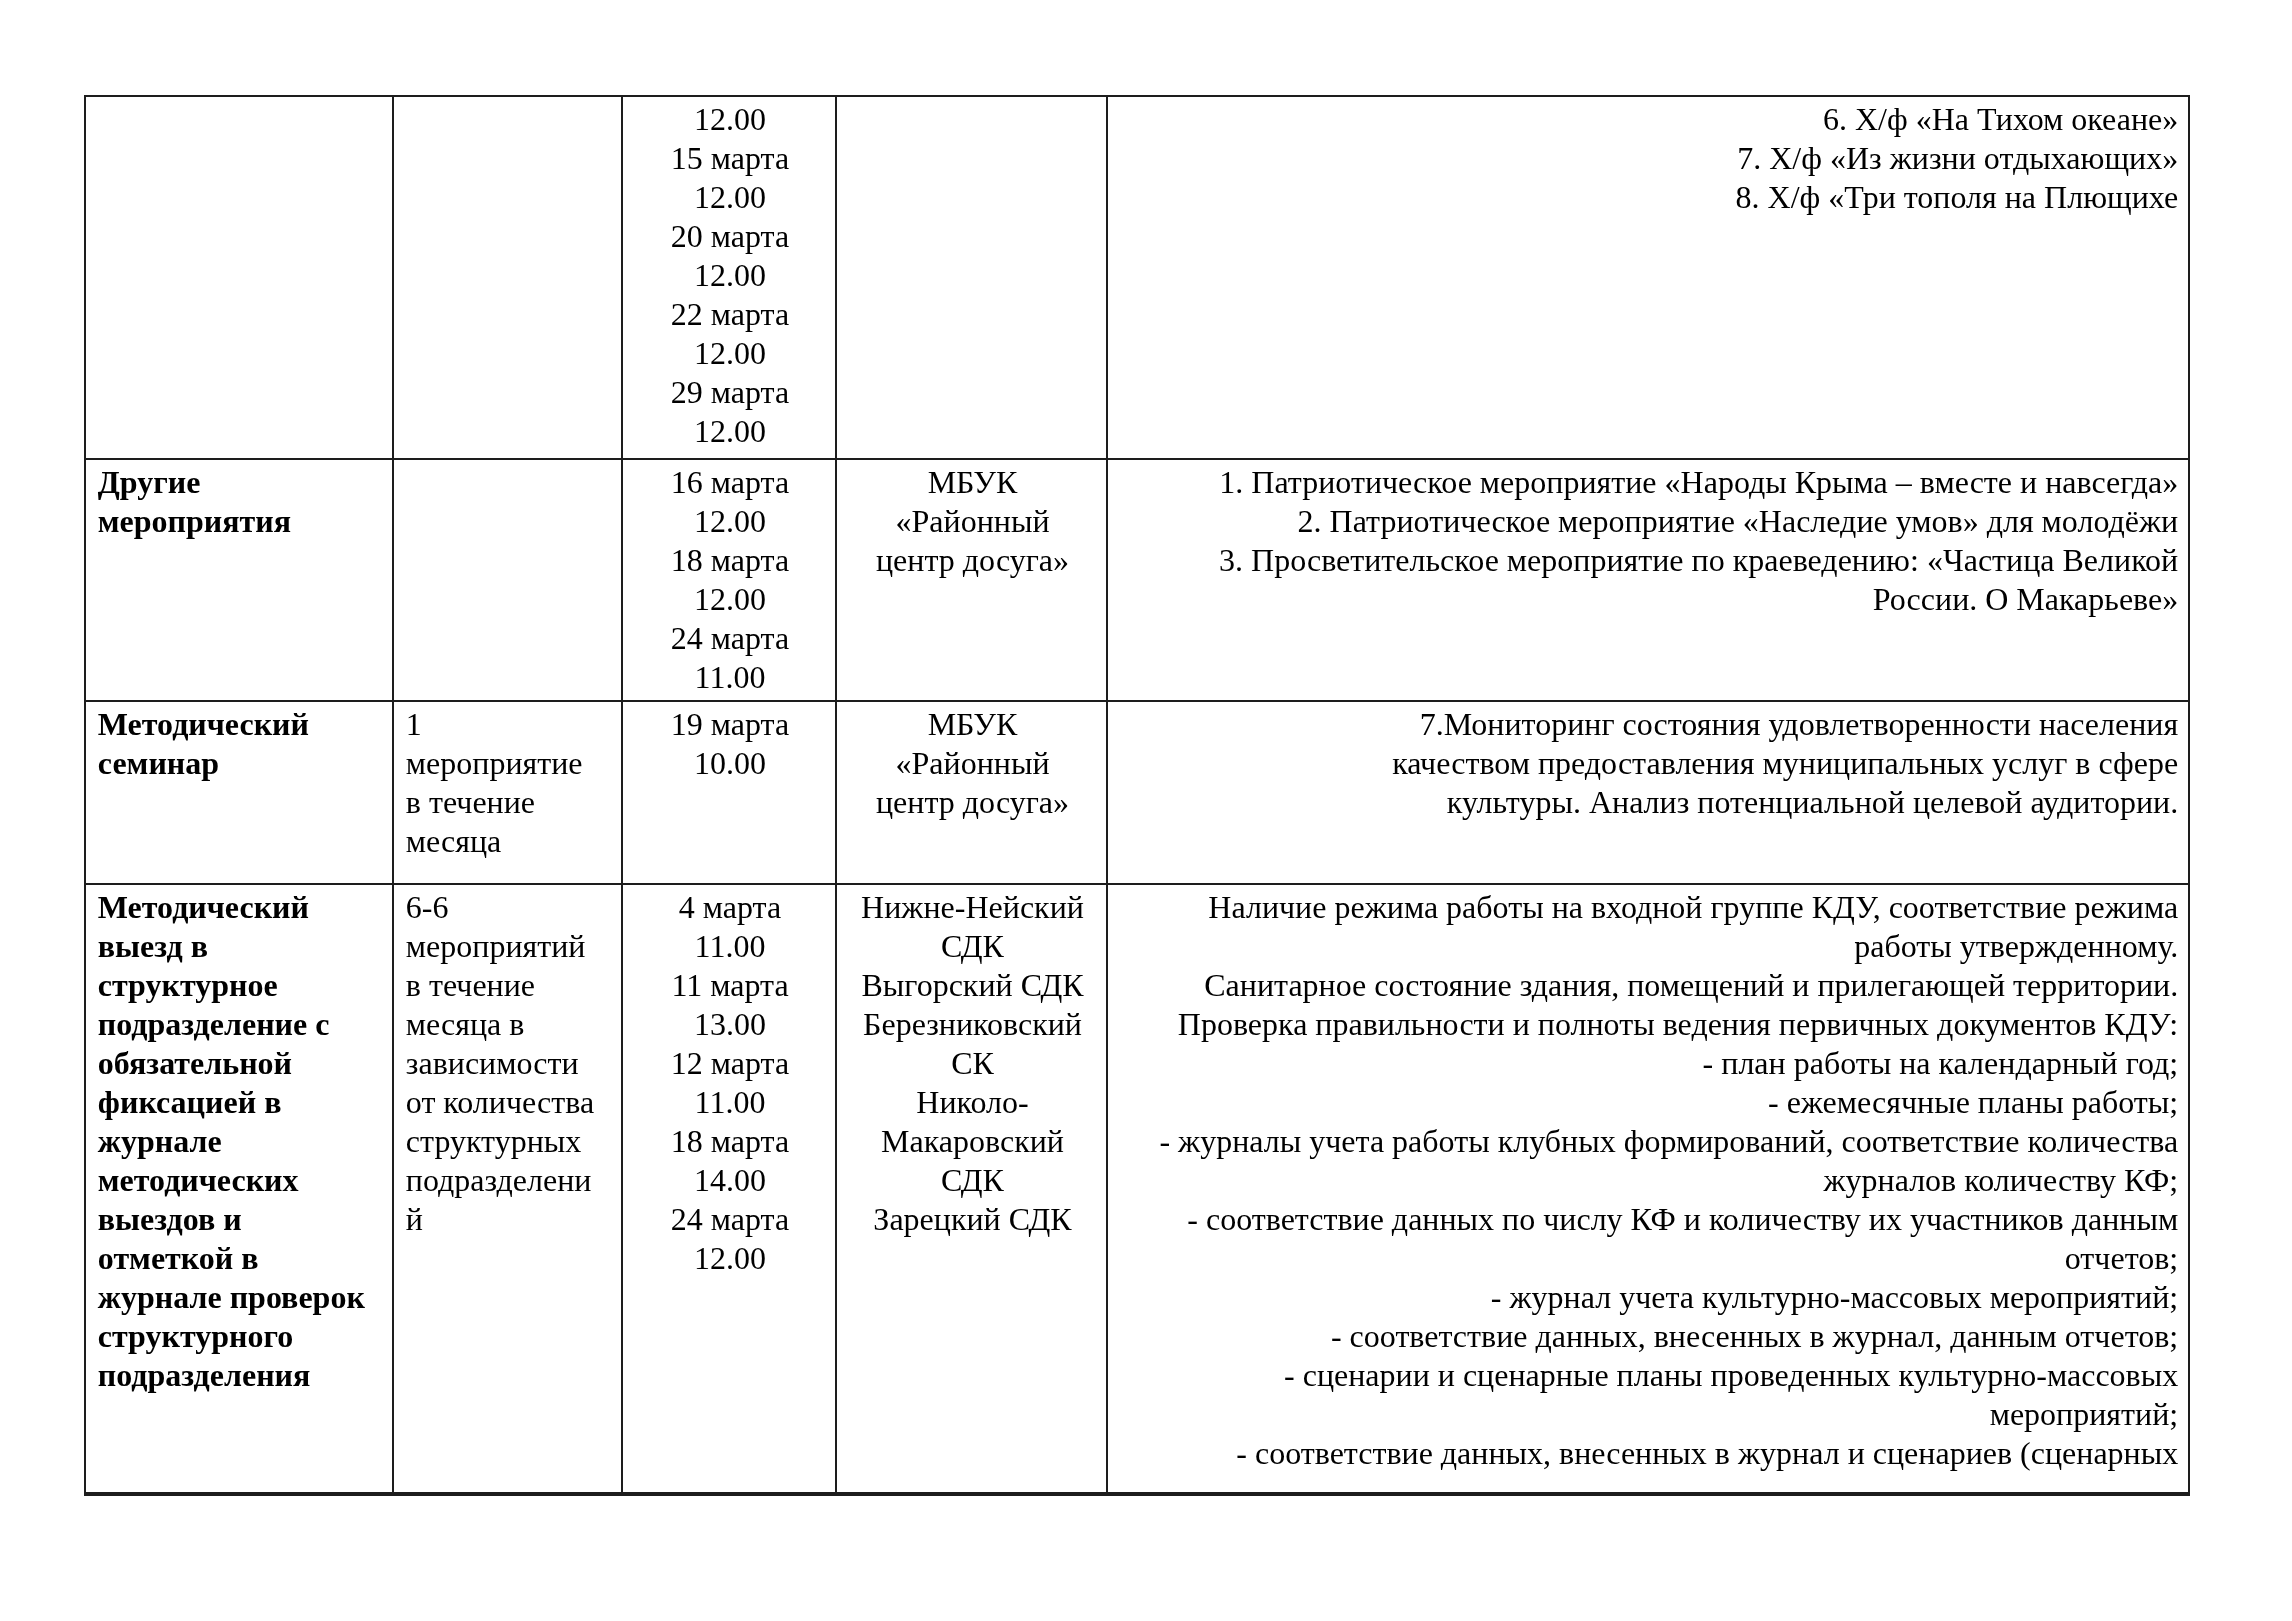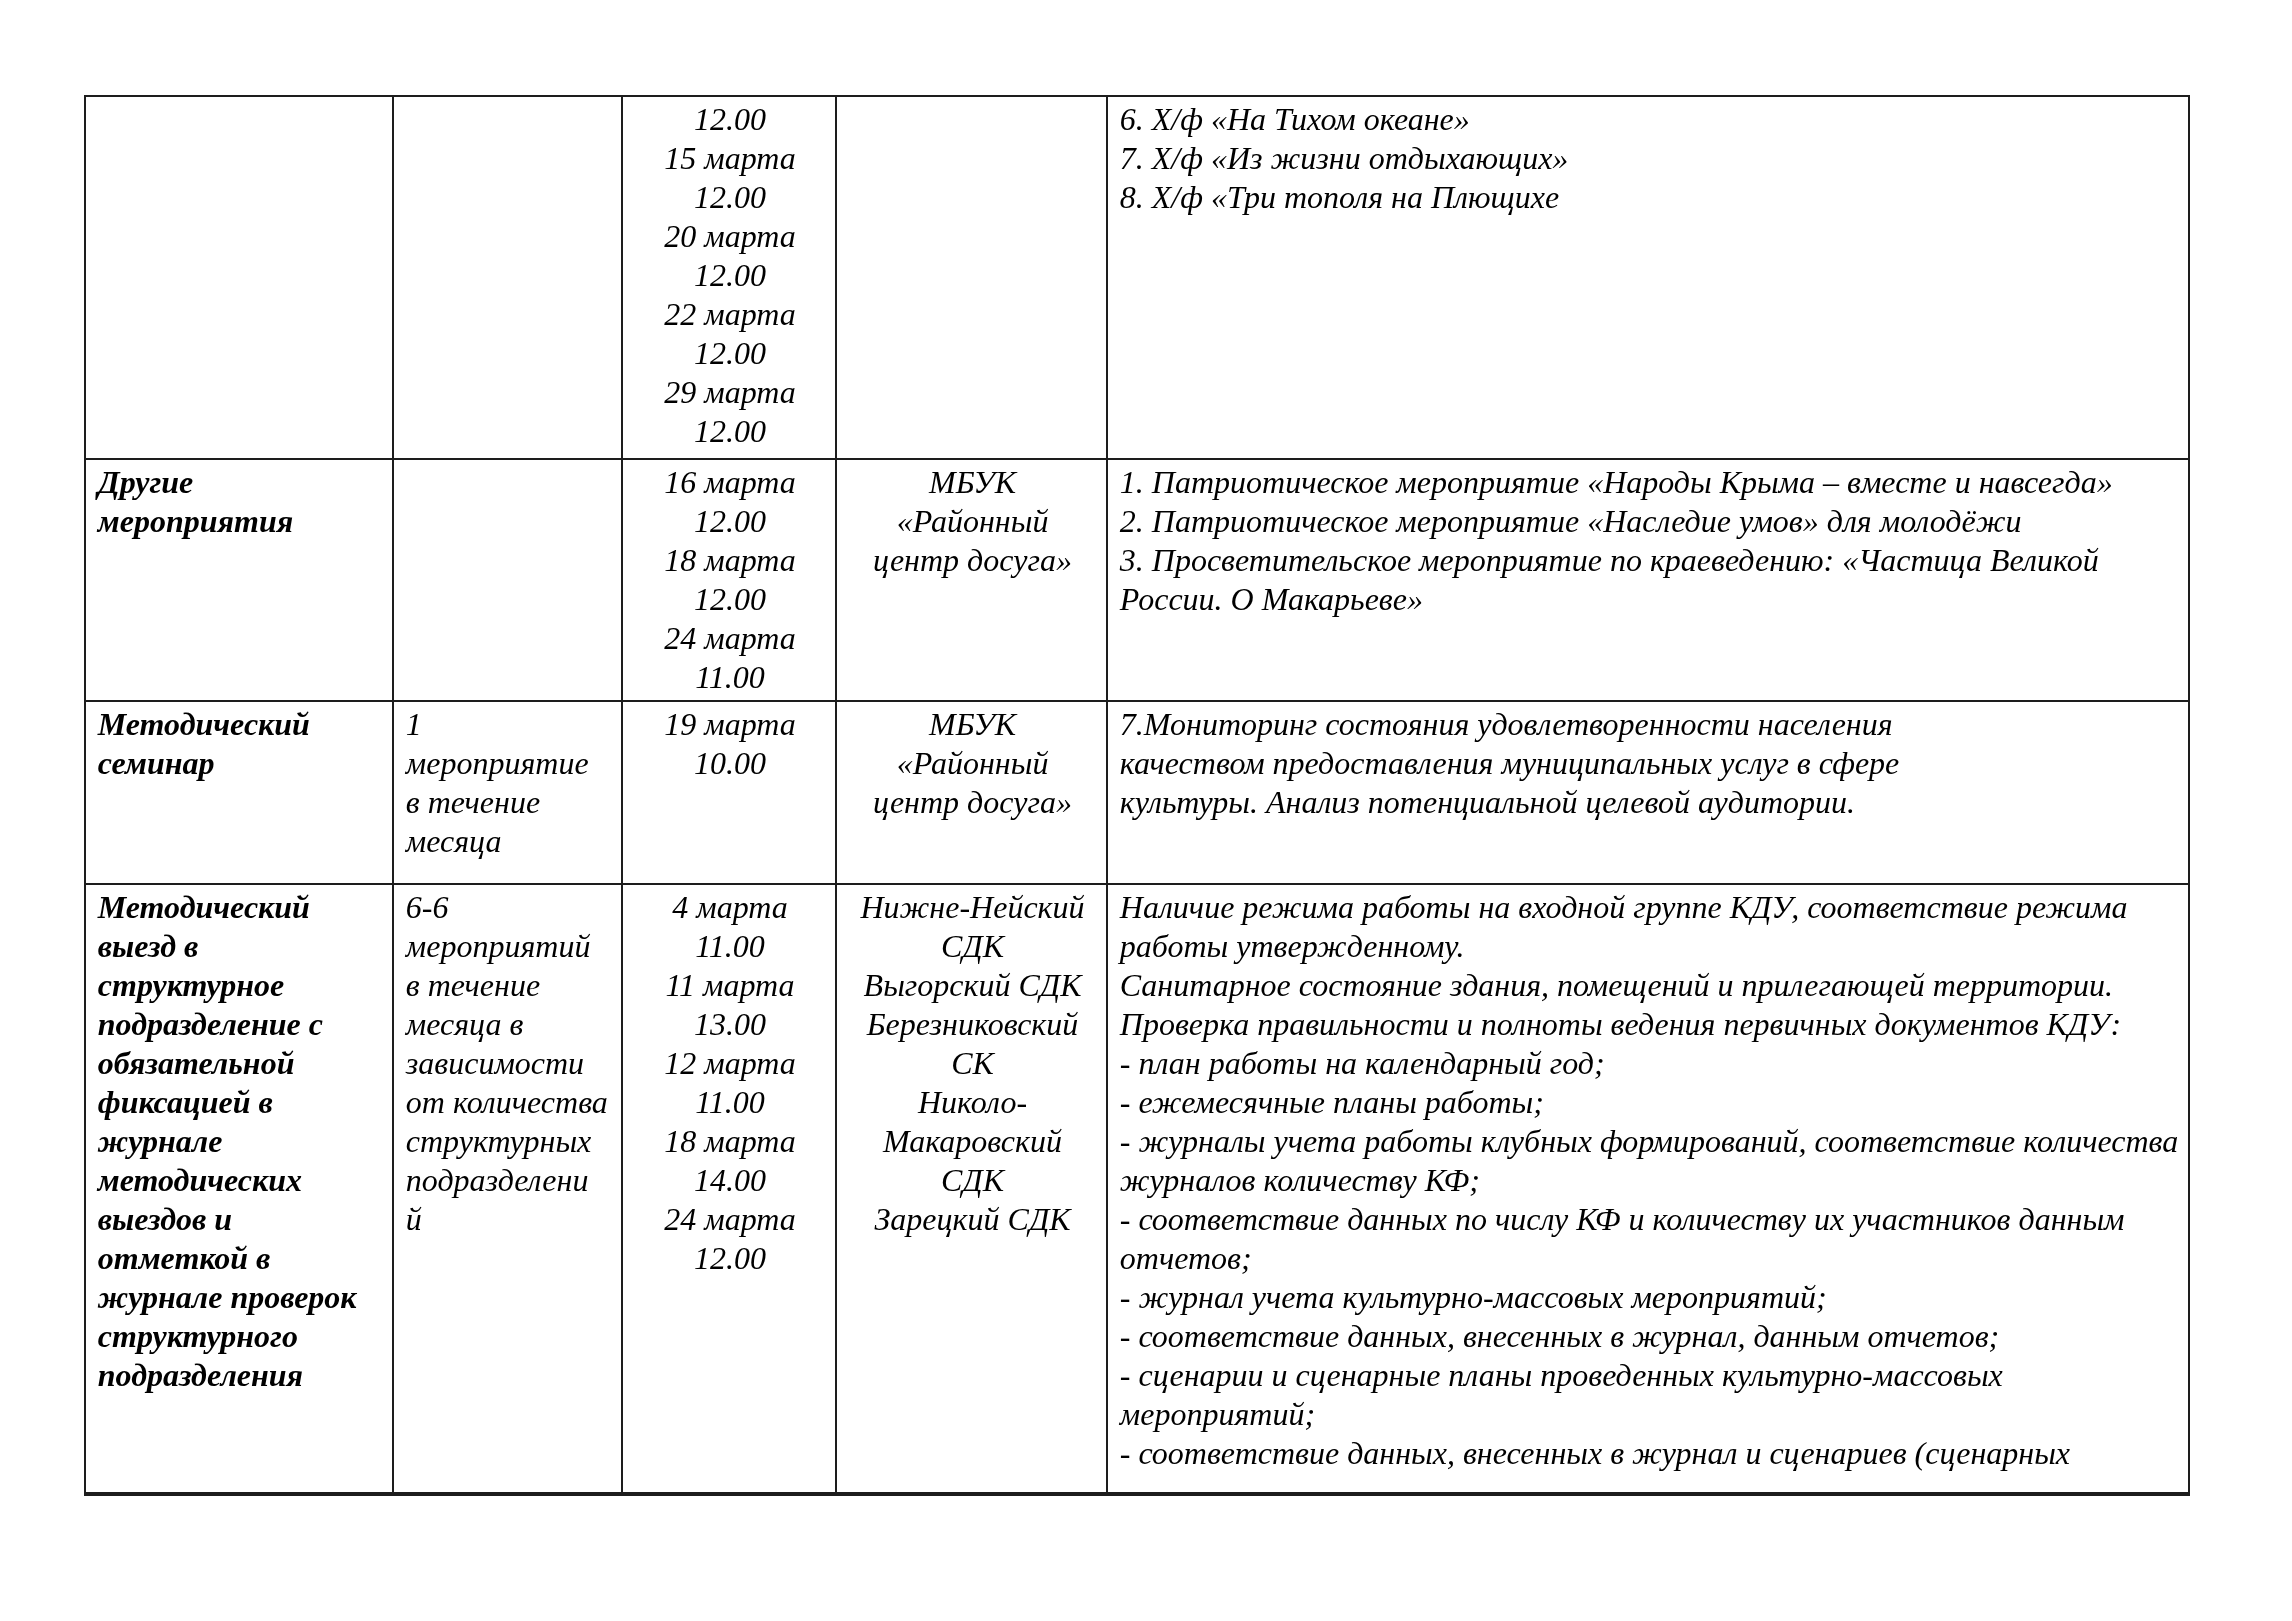--- a/index.html
+++ b/index.html
@@ -12,21 +12,20 @@
     height: 1621px;
     position: relative;
     overflow: hidden;
     font-family: "Liberation Serif", "DejaVu Serif", serif;
     color: #000000;
   }
   .page {
     position: absolute;
     inset: 0;
     background: #ffffff;
-    font-style: italic;
   }
   table.plan {
     position: absolute;
     left: 84px;
     top: 95px;
     width: 2103px;
     border-collapse: collapse;
     table-layout: fixed;
   }
   table.plan td {
@@ -50,21 +49,21 @@
     text-align: left;
     padding-left: 9.8px;
     padding-right: 5.9px;
   }
   td.c3, td.c4 {
     text-align: center;
     padding-left: 5.9px;
     padding-right: 5.9px;
   }
   td.c5 {
-    text-align: left;
+    text-align: right;
   }
   tr.r1 { height: 363px; }
   tr.r2 { height: 235px; }
   tr.r3 { height: 183px; }
   tr.r4 { height: 610px; }
 </style>
 </head>
 <body>
 
 <div class="page">

